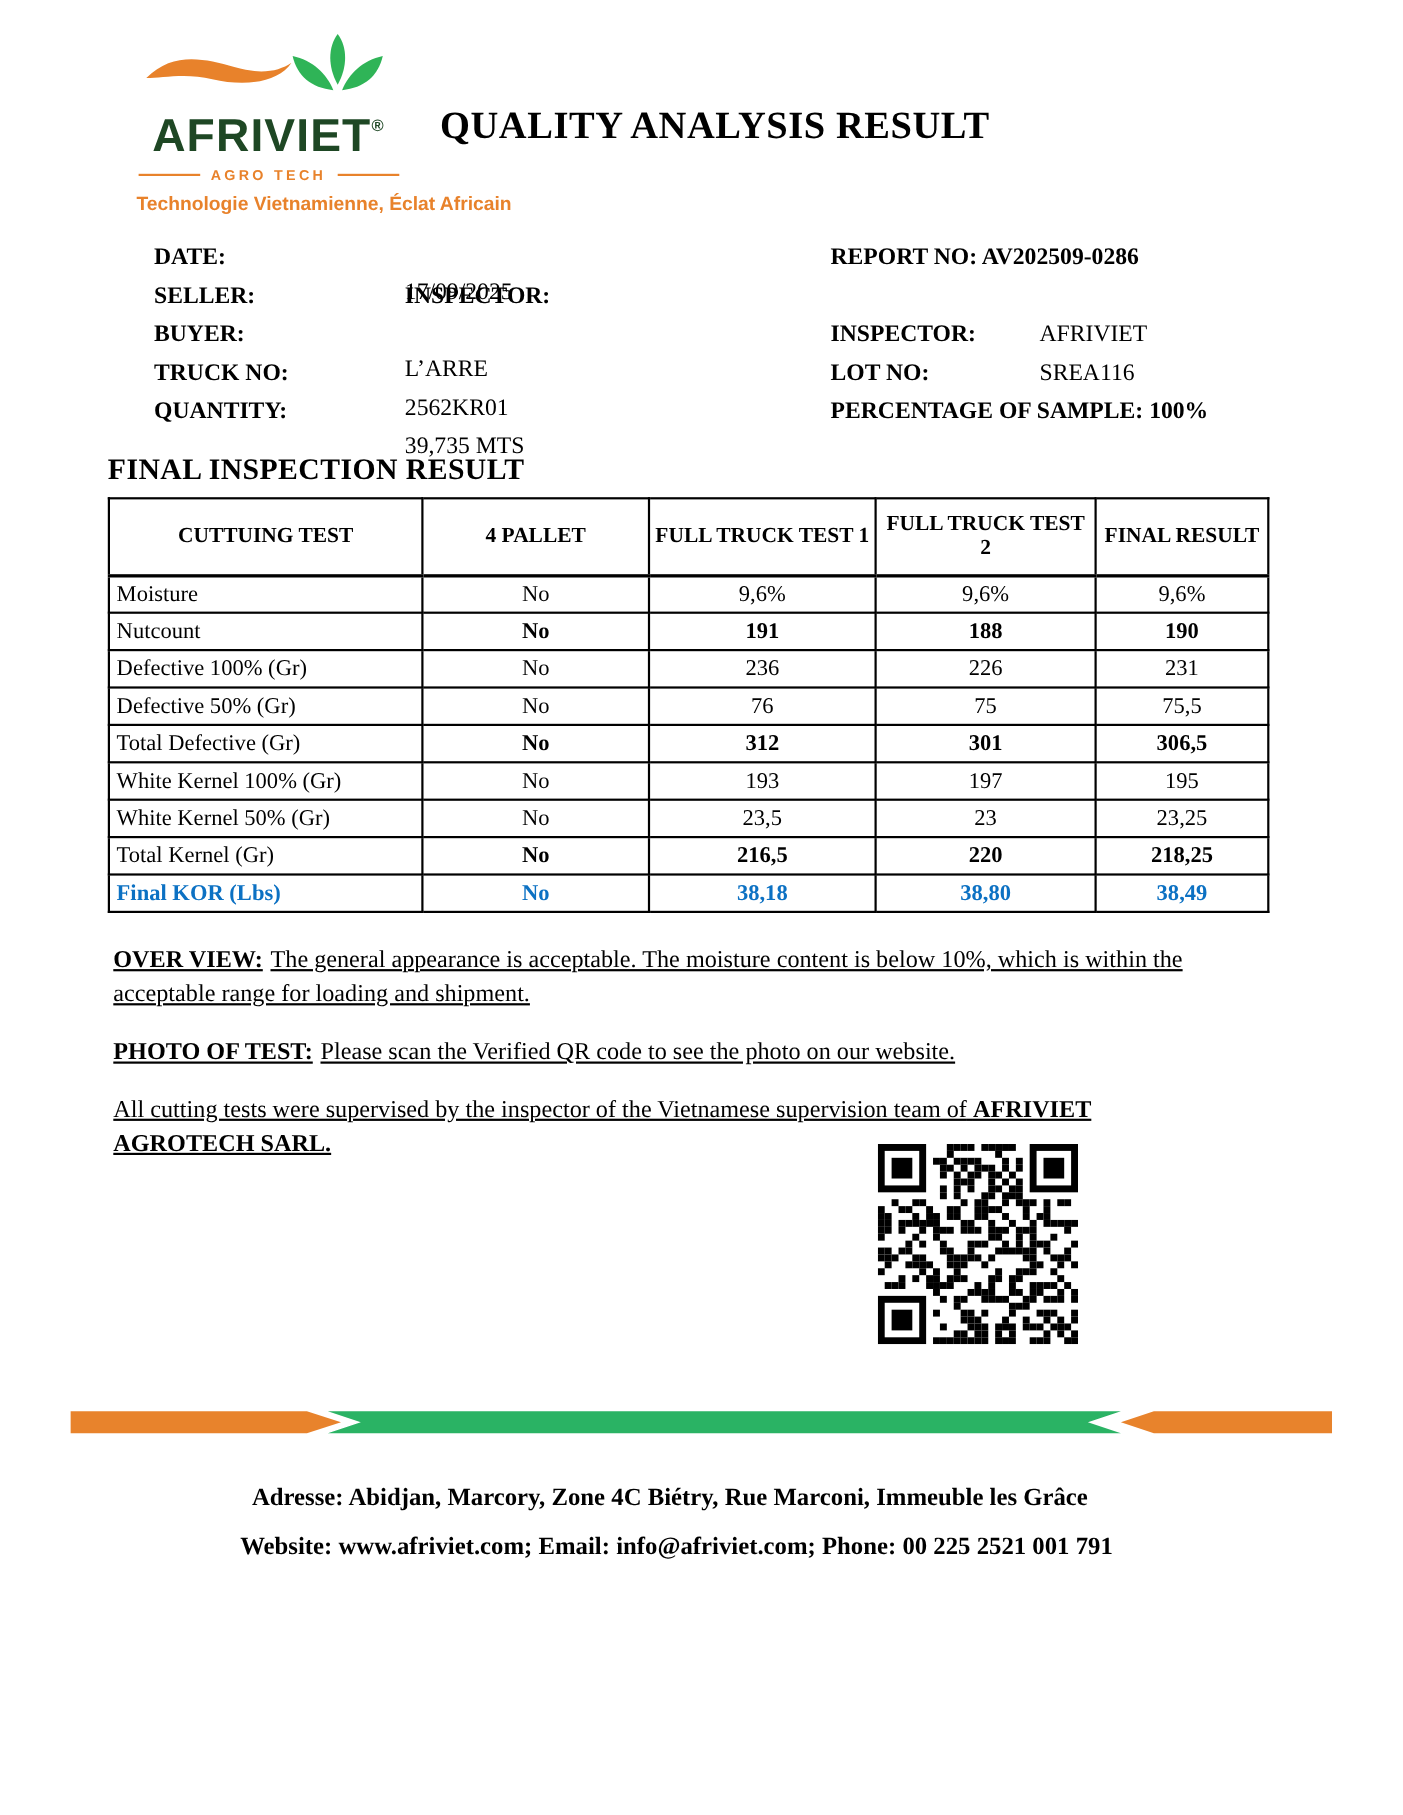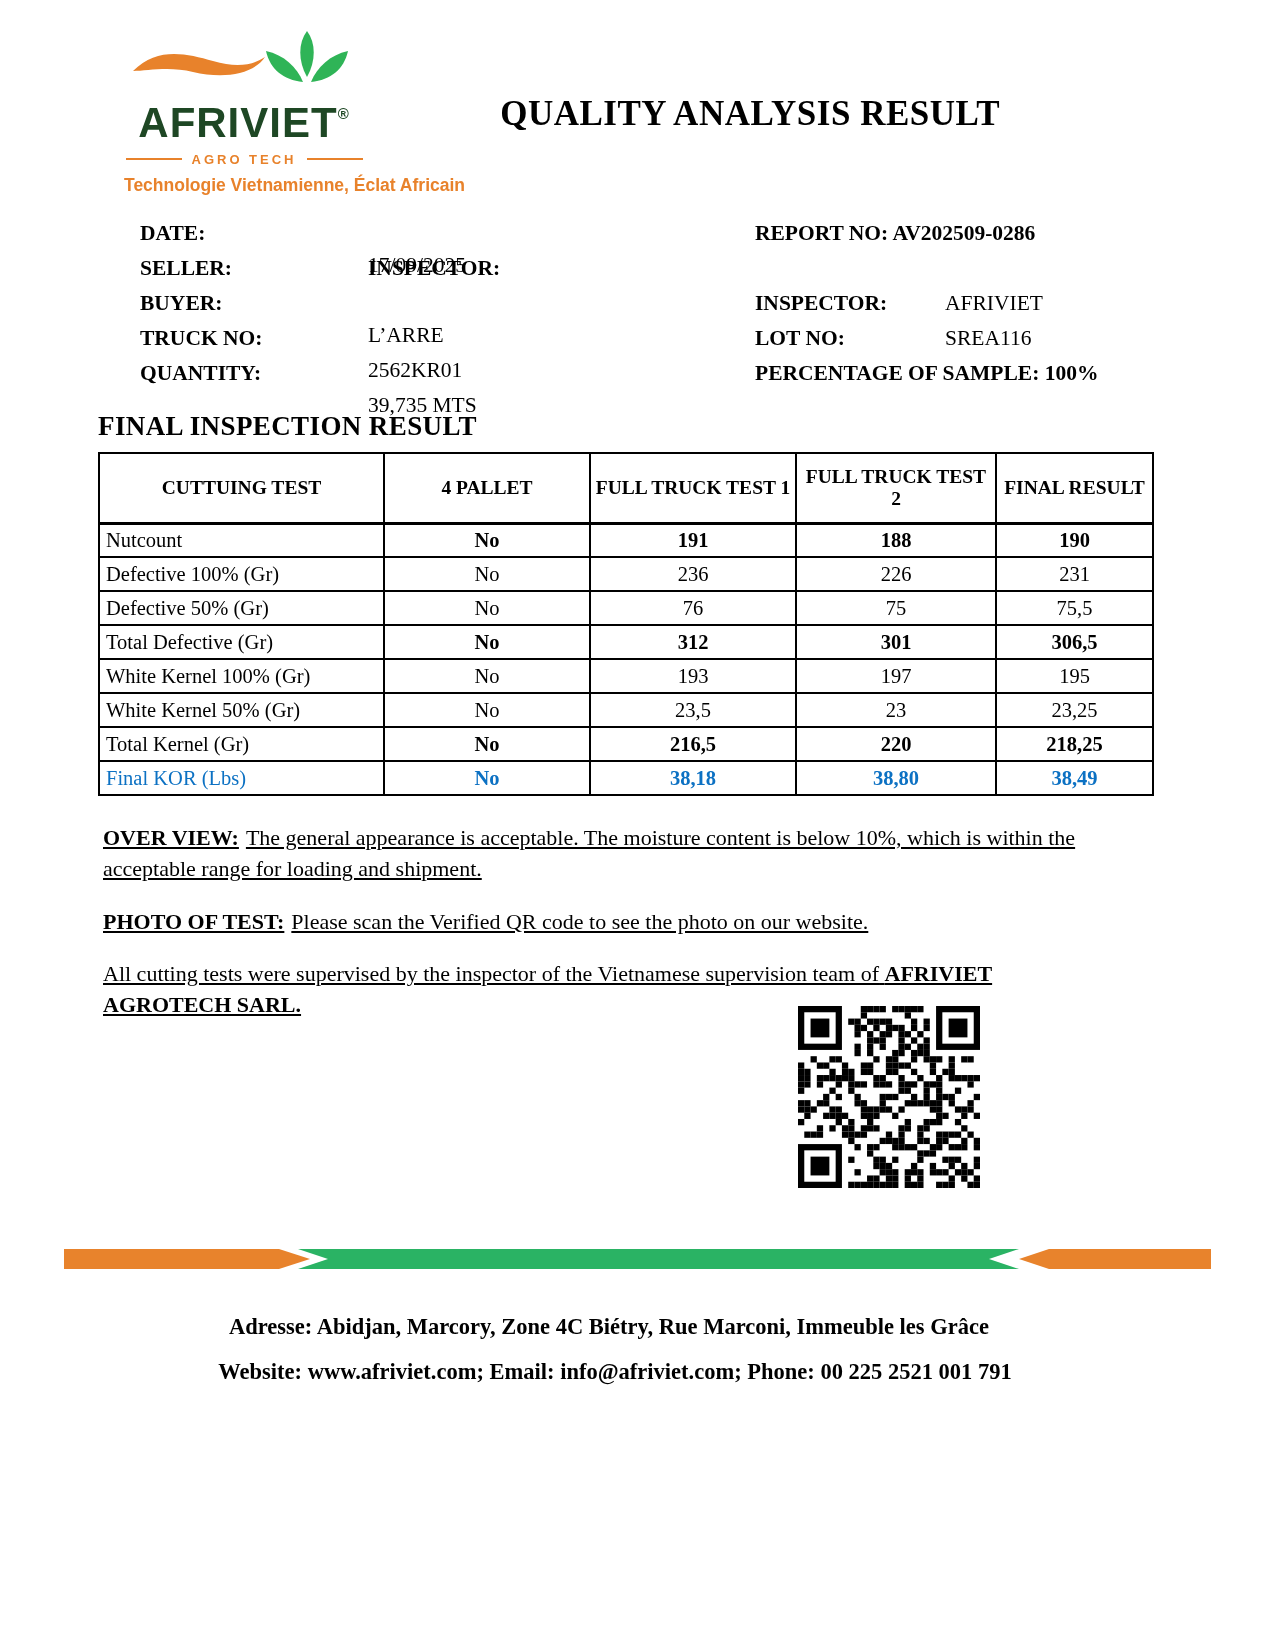--- a/index.html
+++ b/index.html
@@ -18,40 +18,40 @@
   .logo-graphic{width:230px;height:72px;margin:0 auto;display:block;}
   .brand{font-family:"Liberation Sans",sans-serif;font-weight:800;font-size:42px;
          color:var(--brand-green);letter-spacing:1px;line-height:1.02;}
   .brand sup{font-size:15px;font-weight:700;vertical-align:18px;}
   .agro{display:flex;align-items:center;justify-content:center;gap:10px;margin-top:7px;
         font-family:"Liberation Sans",sans-serif;font-weight:700;font-size:13px;
         letter-spacing:3px;color:var(--orange);}
   .agro .line{height:2px;background:var(--orange);width:56px;}
   .tagline{font-family:"Liberation Sans",sans-serif;font-weight:700;font-size:17.5px;
            color:var(--orange);margin-top:8px;white-space:nowrap;margin-left:36px;}
-  .doc-title{position:absolute;left:400px;top:94px;width:600px;text-align:right;
+  .doc-title{position:absolute;left:400px;top:94px;width:600px;text-align:left;
              font-size:35px;font-weight:bold;letter-spacing:.5px;white-space:nowrap;}
   
   .info{margin-top:4px;}
   .info-row{display:flex;padding-left:140px;font-size:21.5px;line-height:35px;height:35px;white-space:nowrap;}
   .l-label{width:228px;font-weight:bold;flex:0 0 auto;}
   .l-value{width:387px;flex:0 0 auto;margin-top:32px;}
   .r-label{font-weight:bold;flex:0 0 auto;}
   .r-label.fixed{width:190px;}
   
   .section-title{width:1054px;margin:20px 0 10px 98px;
                  font-size:27px;font-weight:bold;letter-spacing:.4px;}
   table.results{margin-left:98px;width:1054px;border-collapse:collapse;table-layout:fixed;}
   table.results th,table.results td{border:2px solid #000;}
   table.results th{font-size:19.5px;font-weight:bold;height:70px;padding:0 2px;
                    text-align:center;border-bottom:3px solid #000;}
   table.results td{font-size:20.5px;height:34px;padding:0 2px;text-align:center;}
   table.results td.lbl{text-align:left;padding-left:6px;}
   tr.vbold td:not(.lbl){font-weight:bold;}
-  tr.kor td{color:var(--kor-blue);font-weight:normal;}
+  tr.kor td{color:var(--kor-blue);font-weight:bold;}
   
   .para{margin:26px 0 0 103px;width:990px;font-size:22px;line-height:1.42;text-decoration:underline;}
   .para .p-label{font-weight:bold;margin-right:7px;}
   .para.photo{margin-top:22px;}
   .para.supervision{margin-top:20px;width:1000px;}
   .para .p-bold{font-weight:bold;}
   
   .qr{margin:-14px 0 0 798px;width:182px;height:182px;}
   .qr svg{display:block;}
   .band{margin:60px 0 0 64px;width:1147px;height:22px;display:block;}
@@ -127,20 +127,27 @@
   <thead>
       <tr>
         <th>CUTTUING TEST</th>
         <th>4 PALLET</th>
         <th>FULL TRUCK TEST 1</th>
         <th>FULL TRUCK TEST 2</th>
         <th>FINAL RESULT</th>
       </tr>
     </thead>
   <tbody>
+      <tr>
+        <td class="lbl">Moisture</td>
+        <td>No</td>
+        <td>9,6%</td>
+        <td>9,6%</td>
+        <td>9,6%</td>
+      </tr>
       <tr class="vbold ">
         <td class="lbl">Nutcount</td>
         <td>No</td>
         <td>191</td>
         <td>188</td>
         <td>190</td>
       </tr>
       <tr>
         <td class="lbl">Defective 100% (Gr)</td>
         <td>No</td>

